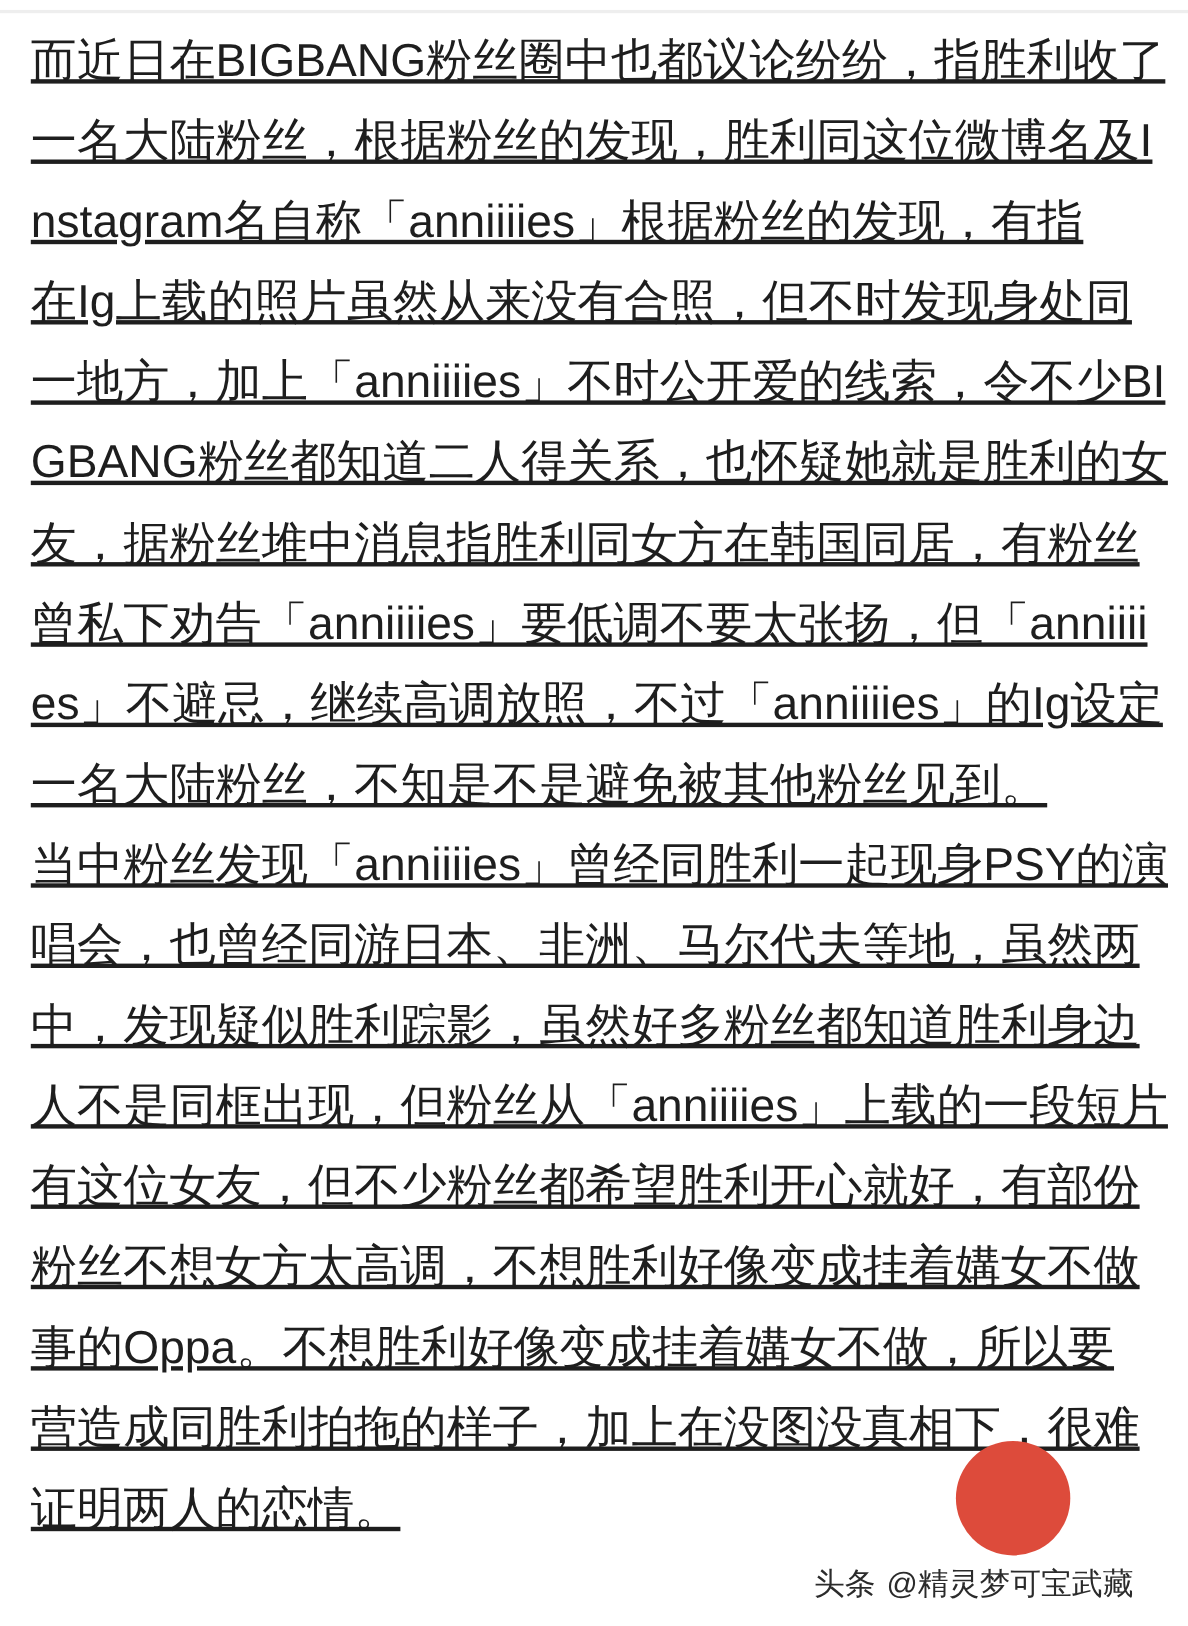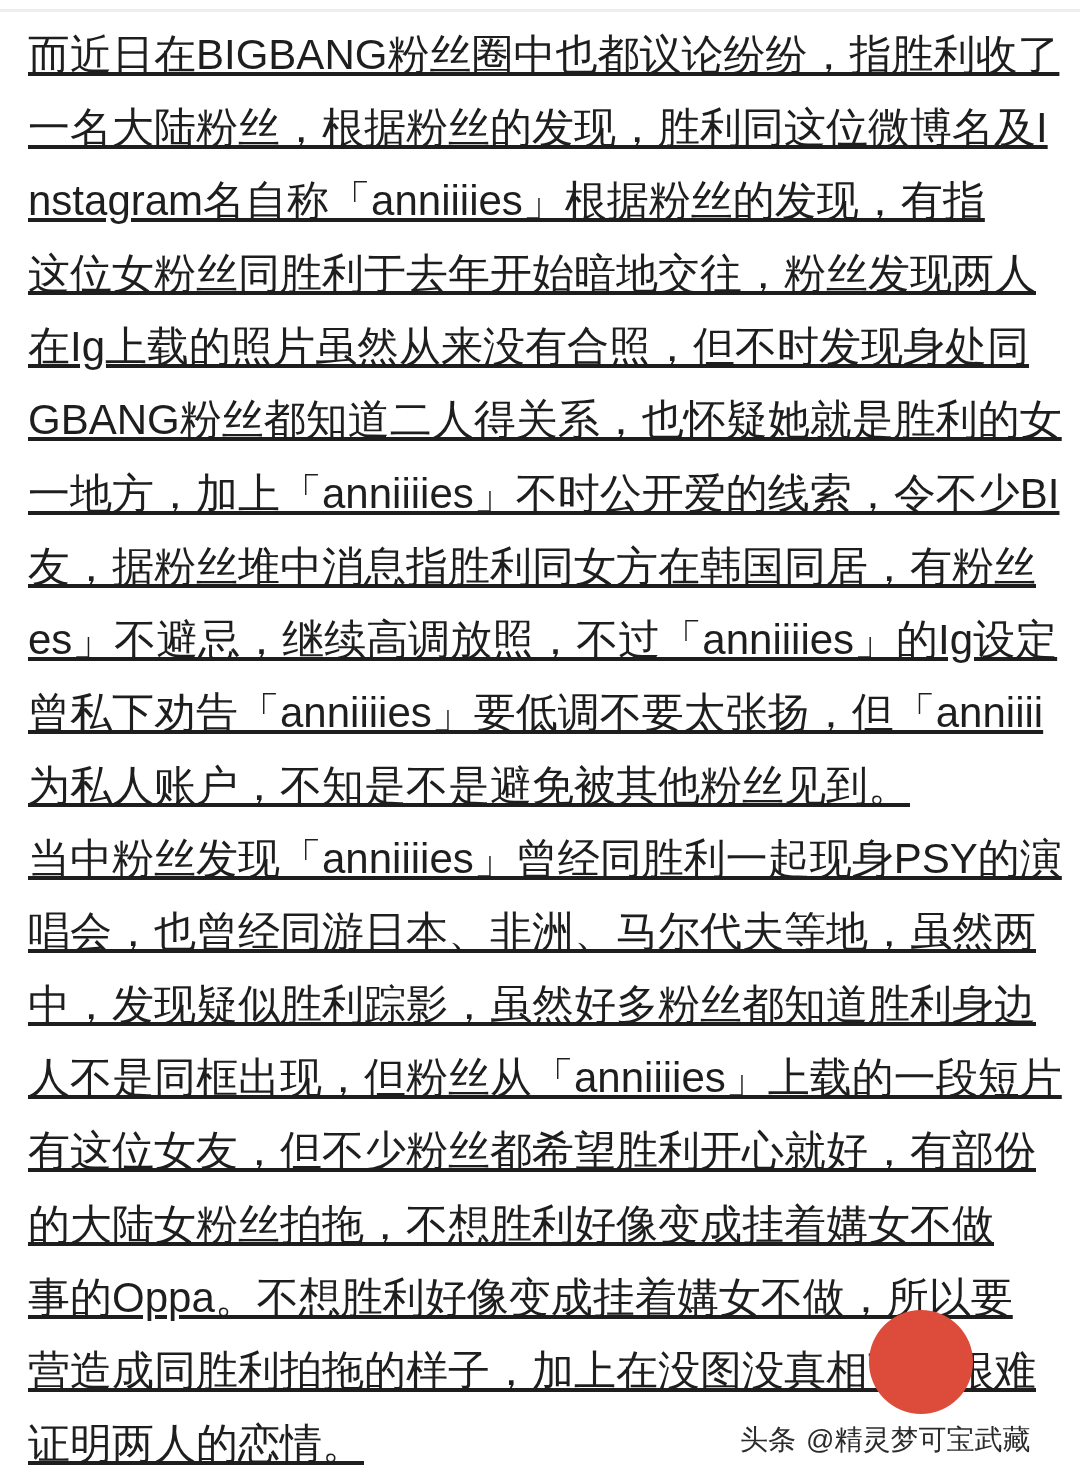--- a/index.html
+++ b/index.html
@@ -61,36 +61,35 @@
 </head>
 <body>
 
 <div class="top-divider"></div>
 
 <div class="article">
   <div class="paragraph">
     <div class="line">而近日在BIGBANG粉丝圈中也都议论纷纷，指胜利收了</div>
     <div class="line">一名大陆粉丝，根据粉丝的发现，胜利同这位微博名及I</div>
     <div class="line">nstagram名自称「anniiiies」根据粉丝的发现，有指</div>
-    <div class="line">这位女粉丝同胜利于去年开始暗地交往，粉丝发现两人</div>
     <div class="line">在Ig上载的照片虽然从来没有合照，但不时发现身处同</div>
+    <div class="line">一地方，加上「anniiiies」不时公开爱的线索，令不少BI</div>
     <div class="line">GBANG粉丝都知道二人得关系，也怀疑她就是胜利的女</div>
-    <div class="line">一地方，加上「anniiiies」不时公开爱的线索，令不少BI</div>
     <div class="line">友，据粉丝堆中消息指胜利同女方在韩国同居，有粉丝</div>
+    <div class="line">曾私下劝告「anniiiies」要低调不要太张扬，但「anniiii</div>
     <div class="line">es」不避忌，继续高调放照，不过「anniiiies」的Ig设定</div>
-    <div class="line">曾私下劝告「anniiiies」要低调不要太张扬，但「anniiii</div>
-    <div class="line">为私人账户，不知是不是避免被其他粉丝见到。</div>
+    <div class="line">一名大陆粉丝，不知是不是避免被其他粉丝见到。</div>
   </div>
   <div class="paragraph">
     <div class="line">当中粉丝发现「anniiiies」曾经同胜利一起现身PSY的演</div>
     <div class="line">唱会，也曾经同游日本、非洲、马尔代夫等地，虽然两</div>
     <div class="line">中，发现疑似胜利踪影，虽然好多粉丝都知道胜利身边</div>
     <div class="line">人不是同框出现，但粉丝从「anniiiies」上载的一段短片</div>
     <div class="line">有这位女友，但不少粉丝都希望胜利开心就好，有部份</div>
-    <div class="line">的大陆女粉丝拍拖，不想胜利好像变成挂着媾女不做</div>
+    <div class="line">粉丝不想女方太高调，不想胜利好像变成挂着媾女不做</div>
     <div class="line">事的Oppa。不想胜利好像变成挂着媾女不做，所以要</div>
     <div class="line">营造成同胜利拍拖的样子，加上在没图没真相下，很难</div>
     <div class="line">证明两人的恋情。</div>
   </div>
 </div>
 
 <div class="red-dot" style="background: rgb(221, 75, 59);"></div>
 
 <div class="watermark">
   <span>头条</span><span class="sep"></span><span>@精灵梦可宝武藏</span>

